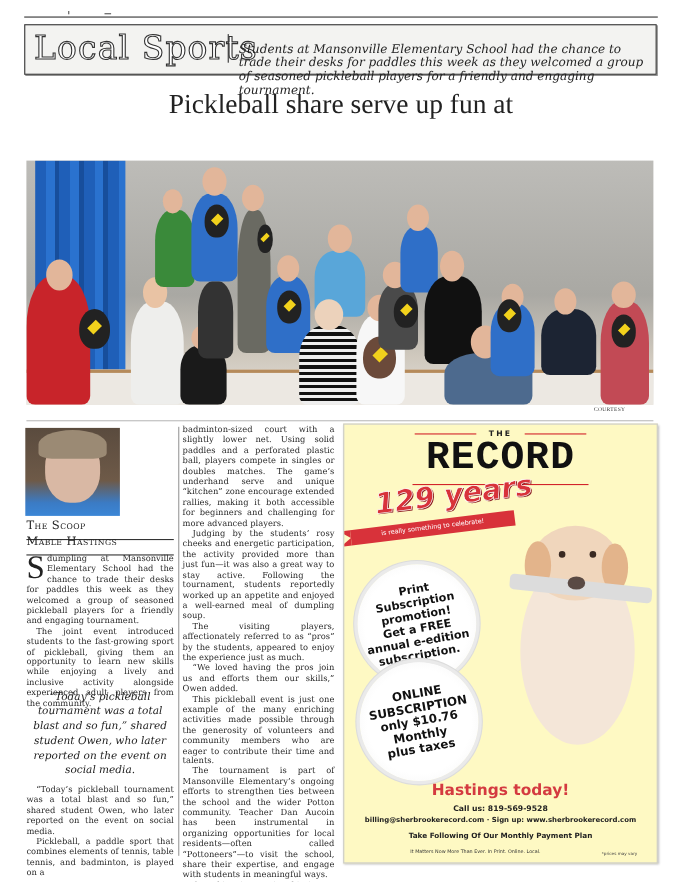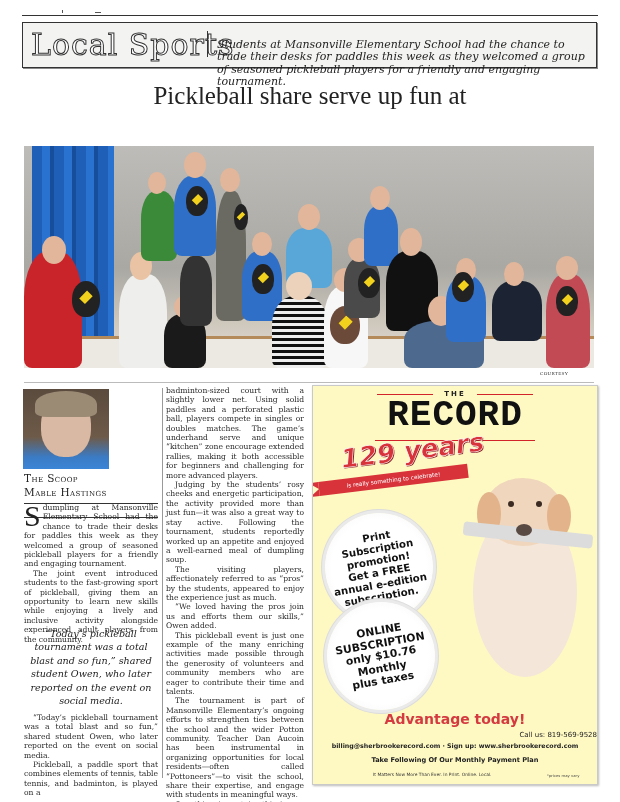--- a/index.html
+++ b/index.html
@@ -55,21 +55,21 @@
   .photo-rule { left: 24px; top: 382px; width: 570px; height: 1px; background: #bbb; }
 
   
   .author-photo {
     left: 23px; top: 389px; width: 86px; height: 80px; overflow: hidden;
     background: linear-gradient(180deg, #5a4b3e 0%, #6e5a48 60%, #3b7bc4 85%, #3b86d6 100%);
   }
   .col-label {
     left: 24px; width: 134px; font-variant: small-caps;
     font-family: "DejaVu Serif", serif; font-size: 10.5px; color: #222; letter-spacing: 0.4px;
-    border-bottom: 1px solid #333; padding-bottom: 18px; line-height: 13px;
+    border-bottom: 1px solid #333; padding-bottom: 5px; line-height: 13px;
   }
 
   .body-text {
     font-family: "DejaVu Serif", serif; font-size: 7.6px; line-height: 9.4px; color: #2a2a2a;
     text-align: justify; hyphens: auto;
   }
   .body-text p { margin: 0; text-indent: 9px; }
   .body-text p.noindent { text-indent: 0; }
   .dropcap { float: left; font-size: 30px; line-height: 24px; padding: 1px 2px 0 0; color: #222; font-family: "Liberation Serif", serif; }
 
@@ -102,21 +102,21 @@
     display: flex; align-items: center; justify-content: center; text-align: center;
     font-family: "DejaVu Sans", sans-serif; font-weight: bold; color: #111;
   }
   .burst span { display: block; transform: rotate(-5deg); }
   .burst1 span { font-size: 10.2px; line-height: 12px; }
   .burst2 span { font-size: 10.8px; line-height: 12.6px; }
   .dog {
     left: 150px; top: 56px; width: 130px; height: 238px;
   }
   .ad-cta { left: 0; width: 284px; top: 325px; text-align: center; font-weight: bold; font-size: 14px; color: #d43a40; }
-  .ad-call { left: 0; width: 284px; top: 345px; text-align: right; font-size: 7px; font-weight: normal; color: #222; }
+  .ad-call { left: 0; width: 284px; top: 345px; text-align: center; font-size: 7px; font-weight: bold; color: #222; }
   .ad-links { left: 0; width: 284px; top: 356px; text-align: center; font-size: 6.3px; font-weight: bold; color: #222; }
   .ad-plan { left: 0; width: 284px; top: 370px; text-align: center; font-size: 6.6px; font-weight: bold; color: #222; }
   .ad-tag { left: 60px; top: 386px; font-size: 4.4px; color: #333; }
   .ad-note { left: 234px; top: 387px; font-size: 3.8px; color: #444; }
 </style>
 </head>
 <body>
 
 <div class="abs top-rule"></div>
 <div class="abs tick" style="left:62px"></div>
@@ -256,19 +256,19 @@
   <div class="abs burst burst2" style="left:14px;top:216px">
     <span>
       <span>ONLINE</span>
         <span>SUBSCRIPTION</span>
         <span>only $10.76</span>
         <span>Monthly</span>
         <span>plus taxes</span>
     </span>
   </div>
 
-  <div class="abs ad-cta">Advantage today!</div>
+  <div class="abs ad-cta">Hastings today!</div>
   <div class="abs ad-call">Call us: 819-569-9528</div>
   <div class="abs ad-links">billing@sherbrookerecord.com · Sign up: www.sherbrookerecord.com</div>
   <div class="abs ad-plan">Take Following Of Our Monthly Payment Plan</div>
   <div class="abs ad-tag">It Matters Now More Than Ever. In Print. Online. Local.</div>
   <div class="abs ad-note">*prices may vary</div>
 </div>
 
 </body></html>

